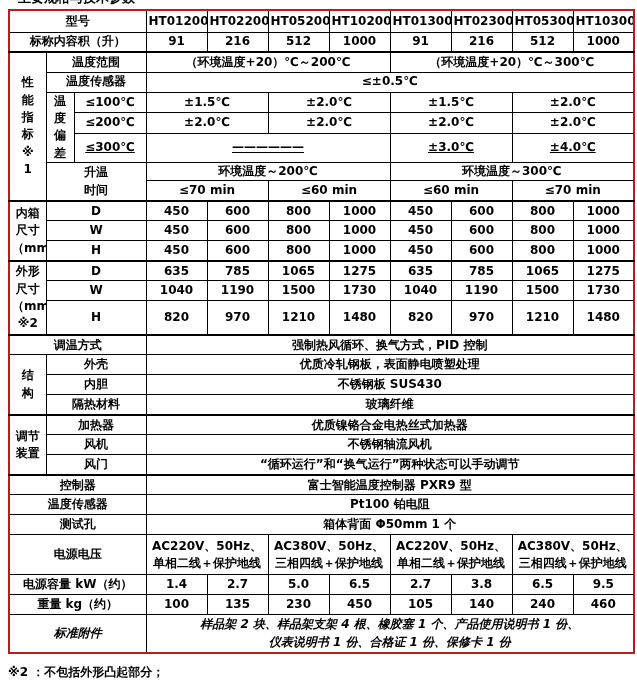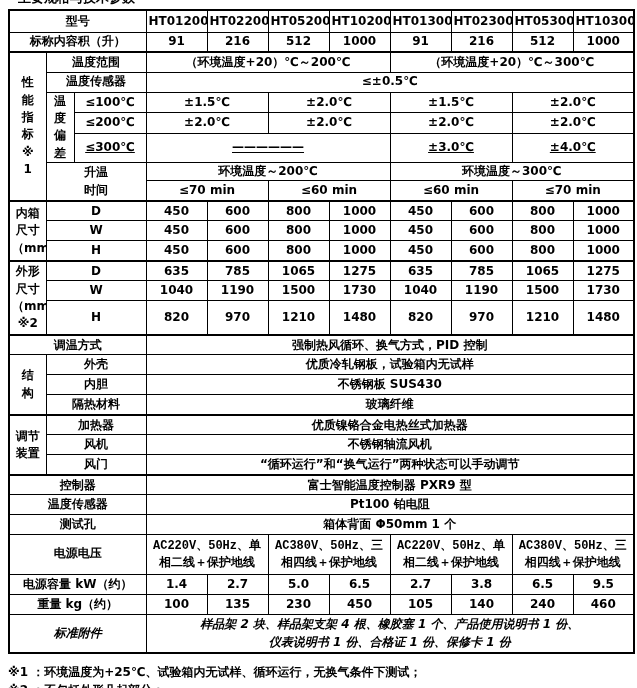--- a/index.html
+++ b/index.html
@@ -20,42 +20,42 @@
     position: absolute;
     top: -11px; left: 0;
     font-size: 13px; font-weight: bold; color: #000;
     white-space: nowrap;
   }
   table.spec {
     border-collapse: collapse;
     table-layout: fixed;
     width: 625px;
     margin: 3px 0 0 8px;
-    border: 2px solid #000000;
+    border: 2px solid #b91c1c;
   }
   table.spec td {
     border: 1px solid #000000;
     font-size: 12px;
     font-weight: bold;
     color: #000000;
     text-align: center;
     vertical-align: middle;
     padding: 0 2px;
     line-height: 1.45;
     overflow: hidden;
   }
   tr.thick td { border-top-width: 2px; }
   td.ml { white-space: pre-line; line-height: 1.3; }
   td.vml { white-space: pre-line; line-height: 1.55; }
   tr.h22 { height: 22px; }
   tr.h20 { height: 20px; }
   tr.h28 { height: 28px; text-decoration: underline; }
   tr.h18 { height: 18px; padding-left: 26px; }
   tr.h34 { height: 34px; }
-  tr.h40 { height: 40px; font-family: Liberation Mono, monospace; }
+  tr.h40 { height: 40px; }
   tr.h38 { height: 38px; font-style: italic; }
   .footnotes {
     margin: 9px 0 0 8px;
     font-size: 12px;
     font-weight: bold;
     color: #000;
   }
   .footnotes div { line-height: 18px; }
 </style>
 </head>
@@ -239,21 +239,21 @@
 
   <tr class="h20 thick">
     <td colspan="3">调温方式</td>
     <td colspan="8">强制热风循环、换气方式，PID 控制</td>
   </tr>
 
   <tr class="h20">
     <td rowspan="3" class="ml">结
 构</td>
     <td colspan="2">外壳</td>
-    <td colspan="8">优质冷轧钢板，试验箱内无试样</td>
+    <td colspan="8">优质冷轧钢板，表面静电喷塑处理</td>
   </tr>
   <tr class="h20">
     <td colspan="2">内胆</td>
     <td colspan="8">不锈钢板 SUS430</td>
   </tr>
   <tr class="h20">
     <td colspan="2">隔热材料</td>
     <td colspan="8">玻璃纤维</td>
   </tr>
 
@@ -321,15 +321,14 @@
 
   <tr class="h38">
     <td colspan="3">标准附件</td>
     <td colspan="8" class="ml">样品架 2 块、样品架支架 4 根、橡胶塞 1 个、产品使用说明书 1 份、
 仪表说明书 1 份、合格证 1 份、保修卡 1 份</td>
   </tr>
 </tbody>
   </table>
 
 <div class="footnotes">
-  <div>※1 ：环境温度为+25℃、试验箱内无试样、循环运行，无换气条件下测试；</div>
   <div>※2 ：不包括外形凸起部分；</div>
 </div>
 
 </body></html>

